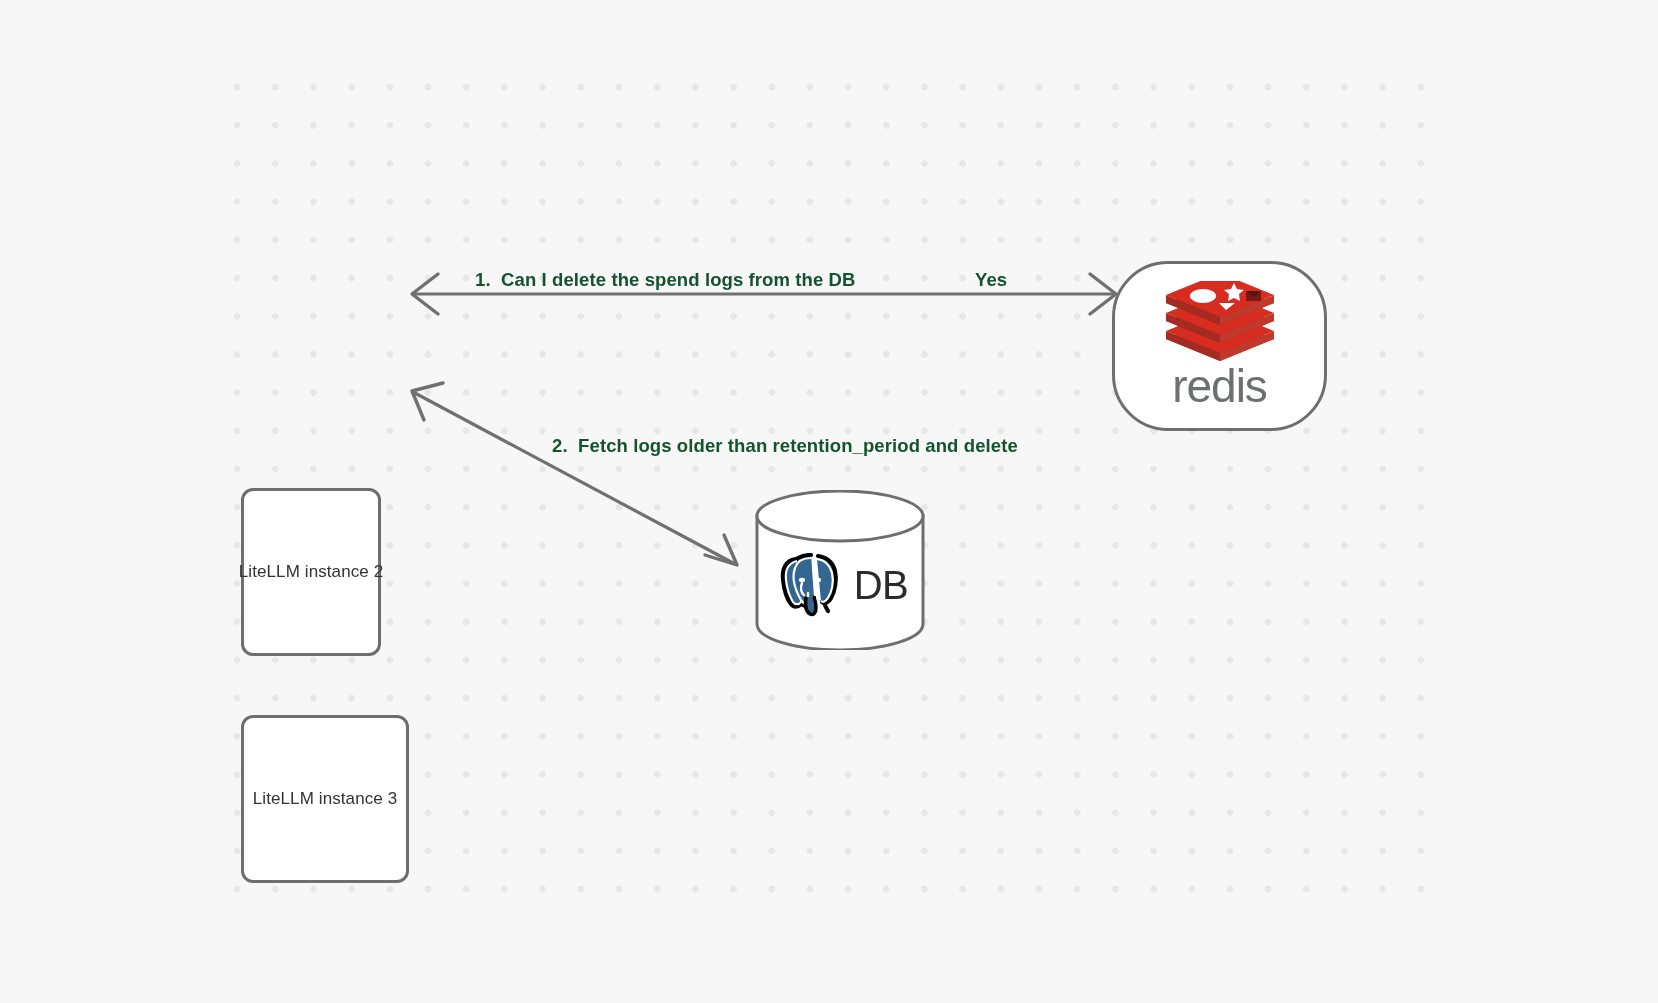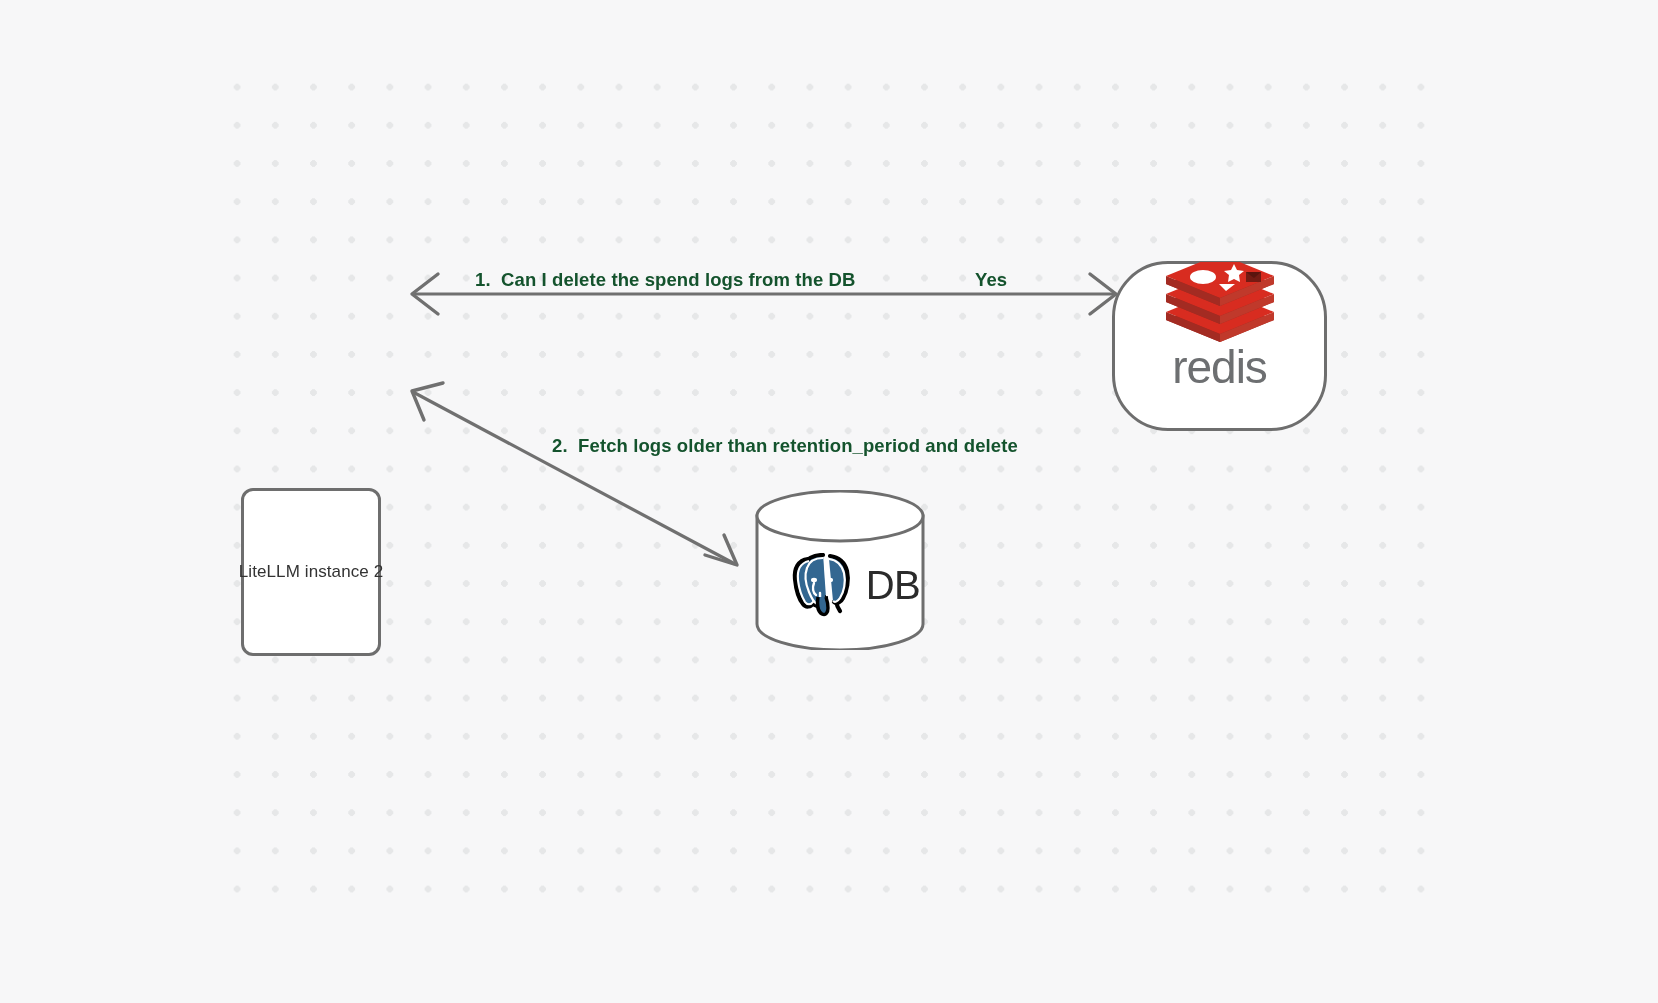--- a/index.html
+++ b/index.html
@@ -68,20 +68,21 @@
     top: 261px;
     width: 215px;
     height: 170px;
     box-sizing: border-box;
     background: #ffffff;
     border: 3px solid #6e6e6e;
     border-radius: 56px;
     display: flex;
     flex-direction: column;
     align-items: center;
+    justify-content: center;
   }
   #redis-logo-wrap {
     display: flex;
     flex-direction: column;
     align-items: center;
     justify-content: center;
     margin-top: -2px;
   }
   #redis-wordmark {
     font-family: "Liberation Sans", sans-serif;
@@ -97,21 +98,21 @@
   #node-db {
     position: absolute;
     left: 754px;
     top: 490px;
     width: 172px;
     height: 160px;
   }
   #db-svg { position: absolute; left: 0; top: 0; }
   #db-content {
     position: absolute;
-    left: 16px;
+    left: 4px;
     top: 52px;
     width: 172px;
     height: 86px;
     display: flex;
     align-items: center;
     justify-content: center;
     gap: 12px;
   }
   #db-text {
     font-family: "Liberation Sans", sans-serif;
@@ -165,20 +166,23 @@
 
   <div class="edge-label" id="edge-label-1b">Yes</div>
 
   <div class="edge-label" id="edge-label-2">2.  Fetch logs older than retention_period and delete</div>
 
 
   <div class="node-box" id="node-litellm-2">
     <span class="node-label">LiteLLM instance 2</span>
   </div>
 
+  <div class="node-box" id="node-litellm-3">
+    <span class="node-label">LiteLLM instance 3</span>
+  </div>
 
   <div id="node-redis">
     <div id="redis-logo-wrap">
       <svg width="116" height="82" viewBox="0 0 116 82" xmlns="http://www.w3.org/2000/svg">
 
         <path d="M4 58 L58 36 L112 58 L58 80 Z" fill="#a32b22"></path>
         <path d="M4 50 L58 28 L112 50 L58 72 Z" fill="#d82c20"></path>
         <path d="M4 50 L4 58 L58 80 L58 72 Z" fill="#a32b22"></path>
         <path d="M112 50 L112 58 L58 80 L58 72 Z" fill="#c0392b"></path>
 

